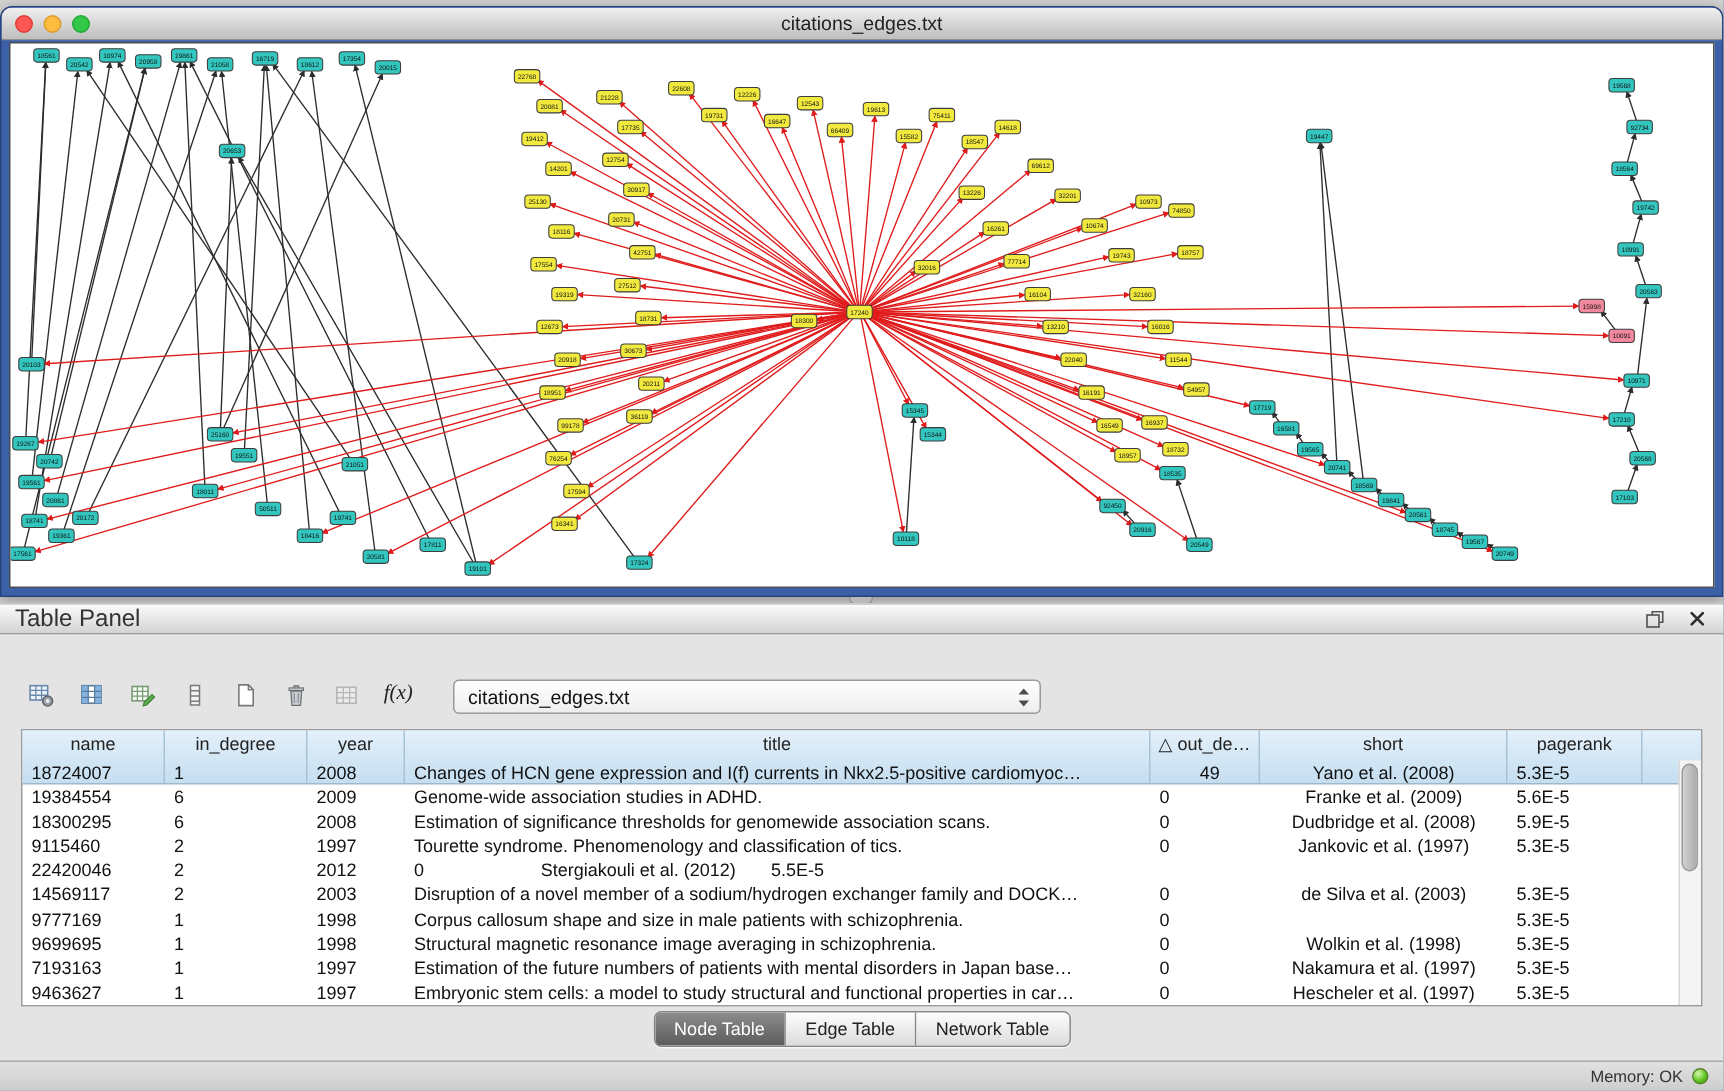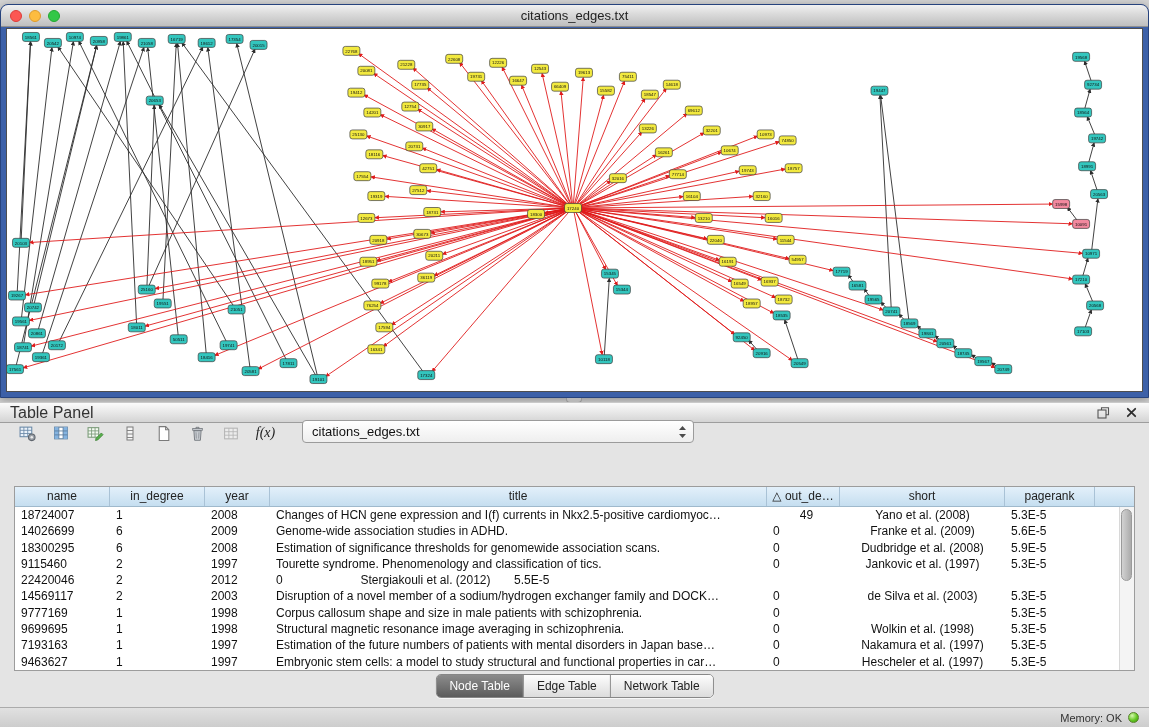--- a/index.html
+++ b/index.html
@@ -30,33 +30,33 @@
   
   .phead { position:absolute; left:0; top:402px; width:1149px; height:21px;
           background:linear-gradient(#fbfbfb,#d4d4d4); border-top:1px solid #c9c9c9;
           border-bottom:1px solid #9d9d9d; display:flex; align-items:center; }
   .ptitle { font-size:16px; color:#333; padding-left:10px; flex:1; }
   .hbtn { width:20px; height:17px; background:none; border:none; display:flex;
           align-items:center; justify-content:center; margin-right:8px; cursor:default; }
   .pbody { position:absolute; left:0; top:423px; width:1149px; height:284px; background:#e4e4e4; }
 
   
-  .toolbar { position:absolute; left:14px; top:420px; height:32px; display:flex; align-items:flex-start; gap:7px; }
+  .toolbar { position:absolute; left:14px; top:444px; height:32px; display:flex; align-items:flex-end; gap:7px; }
   .tbtn { width:27px; height:26px; background:none; border:none; display:flex;
           align-items:center; justify-content:center; cursor:default; }
   .fx { font-family:"Liberation Serif", serif; font-style:italic; font-size:14px; color:#222; }
   .combo { display:flex; align-items:center; height:23px; width:392px; margin-left:16px;
           border:1px solid #9b9b9b; border-radius:4px; padding:0 6px 0 9px;
           background:linear-gradient(#ffffff,#eeeeee); box-shadow:inset 0 1px 0 #fff; }
   .cval { flex:1; font-size:13px; color:#111; white-space:nowrap; overflow:hidden; }
 
   
   .twrap { position:absolute; left:14px; top:486px; width:1121px; height:185px;
           background:#fff; border:1px solid #9c9c9c; }
-  .thead { display:flex; height:20px; background:linear-gradient(#e3f0fa,#c5def0);
+  .thead { display:flex; height:36px; background:linear-gradient(#e3f0fa,#c5def0);
           border-bottom:1px solid #9fb9cc; }
   .th { font-size:12px; line-height:19px; text-align:center; color:#222;
           border-right:1px solid #a9c2d6; overflow:hidden; white-space:nowrap; }
   .th.filler { flex:1; border-right:none; }
   .tbody { position:absolute; top:20px; left:0; right:15px; bottom:0; overflow:hidden; }
   .tr { display:flex; height:16.3px; line-height:16.3px; }
   .td { font-size:12px; color:#111; padding-left:6px; white-space:nowrap; overflow:hidden; }
   .td.center { text-align:center; padding-left:0; }
   .vscroll { position:absolute; top:20px; right:0; bottom:0; width:15px;
           background:#f4f4f4; border-left:1px solid #d8d8d8; }
@@ -828,21 +828,21 @@
         <div class="tr">
           <div class="td" style="width: 95px;">18724007</div>
           <div class="td" style="width: 95px;">1</div>
           <div class="td" style="width: 65px;">2008</div>
           <div class="td" style="width: 497px;">Changes of HCN gene expression and I(f) currents in Nkx2.5-positive cardiomyoc…</div>
           <div class="td" style="width: 73px; text-align: center;">49</div>
           <div class="td center" style="width: 165px;">Yano et al. (2008)</div>
           <div class="td" style="width: 90px;">5.3E-5</div>
         </div>
         <div class="tr">
-          <div class="td" style="width: 95px;">14026699</div>
+          <div class="td" style="width: 95px;">19384554</div>
           <div class="td" style="width: 95px;">6</div>
           <div class="td" style="width: 65px;">2009</div>
           <div class="td" style="width: 497px;">Genome-wide association studies in ADHD.</div>
           <div class="td" style="width: 73px;">0</div>
           <div class="td center" style="width: 165px;">Franke et al. (2009)</div>
           <div class="td" style="width: 90px;">5.6E-5</div>
         </div>
         <div class="tr">
           <div class="td" style="width: 95px;">18300295</div>
           <div class="td" style="width: 95px;">6</div>

